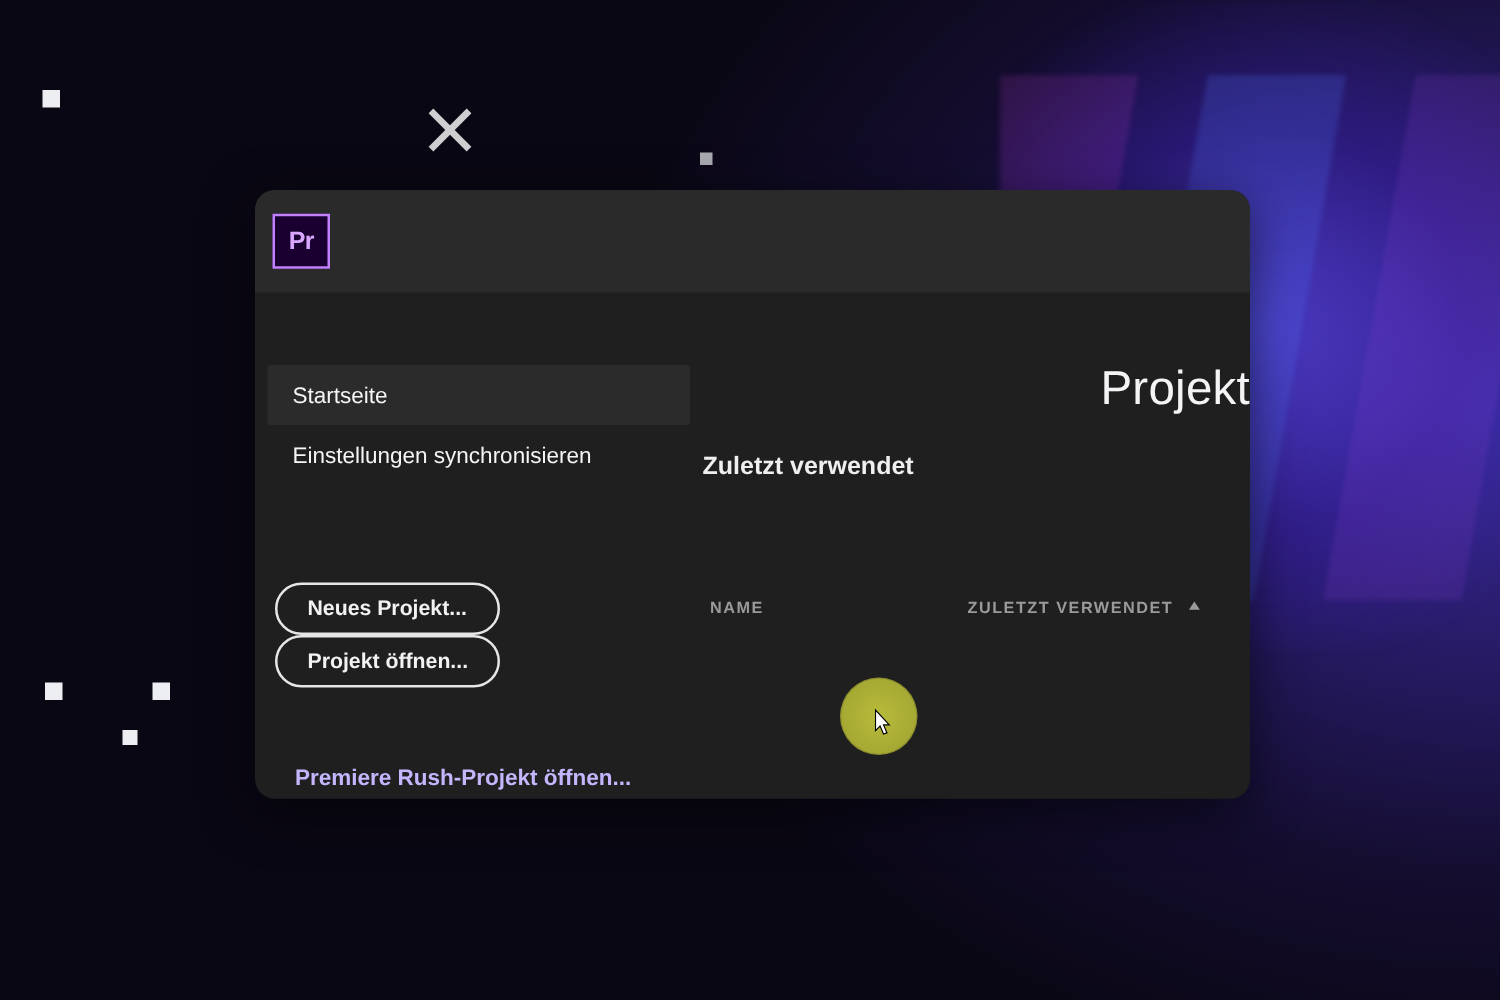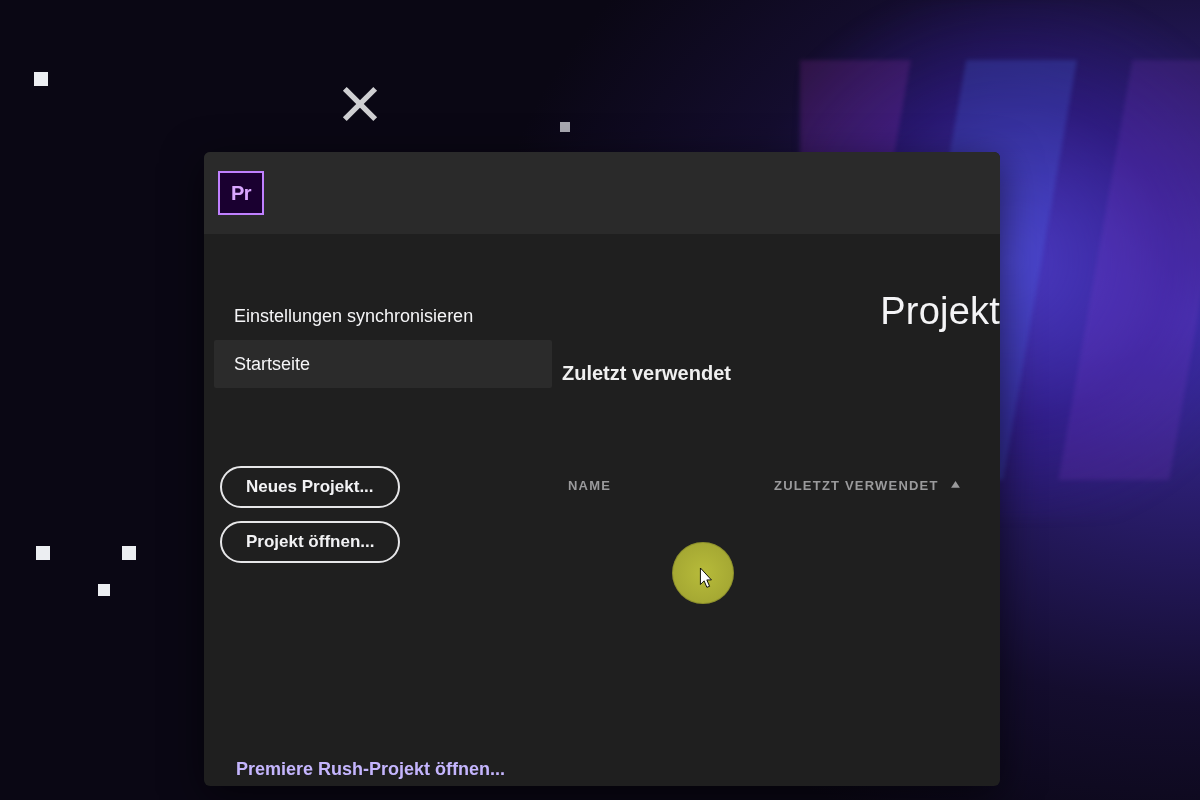--- a/index.html
+++ b/index.html
@@ -37,23 +37,23 @@
     position: absolute; left: 338px; top: 82px; width: 44px; height: 44px;
     display: flex; align-items: center; justify-content: center;
     color: #cfcfd2; cursor: default;
   }
   .close-x svg { width: 40px; height: 40px; }
 
   
   .panel {
     position: absolute;
     left: 204px; top: 152px;
-    width: 796px; height: 634px;
+    width: 796px; height: 487px;
     background: #1f1f1f;
-    border-radius: 6px;
+    border-radius: 16px;
     box-shadow: 0 10px 40px rgba(0,0,0,0.55);
     overflow: hidden;
     color: #e8e8ea;
   }
   .panel-header {
     height: 82px;
     background: #2a2a2a;
     display: flex; align-items: center;
     padding-left: 14px;
   }
@@ -94,21 +94,21 @@
   .pill-btn {
     display: inline-flex; align-items: center; justify-content: center;
     height: 42px;
     padding: 0 24px;
     border: 2px solid #e6e6e8;
     border-radius: 21px;
     color: #f2f2f4;
     font-size: 17px; font-weight: 600;
     background: transparent;
     cursor: pointer;
-    margin-bottom: 13px;
+    margin-bottom: 0;
   }
 
   .rush-link {
     position: absolute;
     left: 32px; bottom: 6px;
     font-size: 18px; font-weight: 600;
     color: #c4b5fd;
     cursor: pointer;
   }
 
@@ -202,25 +202,25 @@
   <div class="panel-header">
     <div class="pr-badge">
       <span>Pr</span>
     </div>
   </div>
 
   <div class="panel-body">
 
     <div class="left-col">
 
+      <div class="nav-item active">
+        <span>Startseite</span>
+      </div>
       <div class="nav-item">
         <span>Einstellungen synchronisieren</span>
-      </div>
-      <div class="nav-item active">
-        <span>Startseite</span>
       </div>
 
       <div class="btn-group">
         <button class="pill-btn">
           <span>Neues Projekt...</span>
         </button><br>
         <button class="pill-btn">
           <span>Projekt öffnen...</span>
         </button>
       </div>

